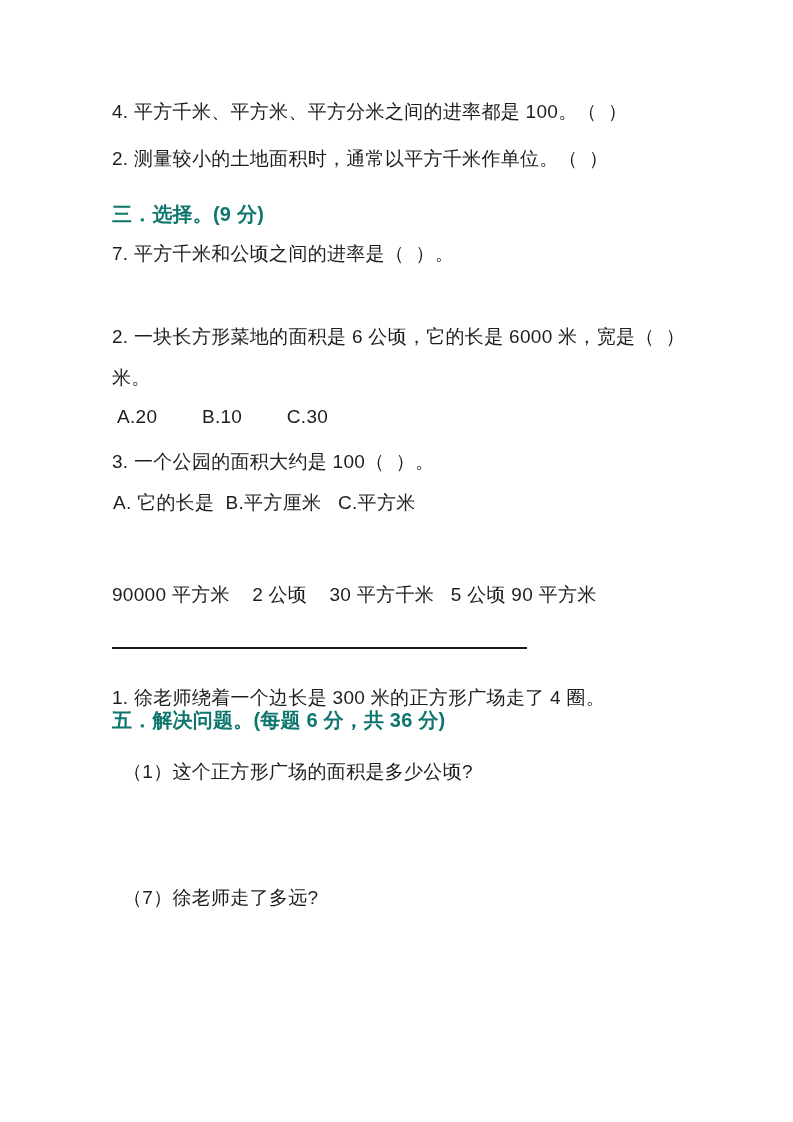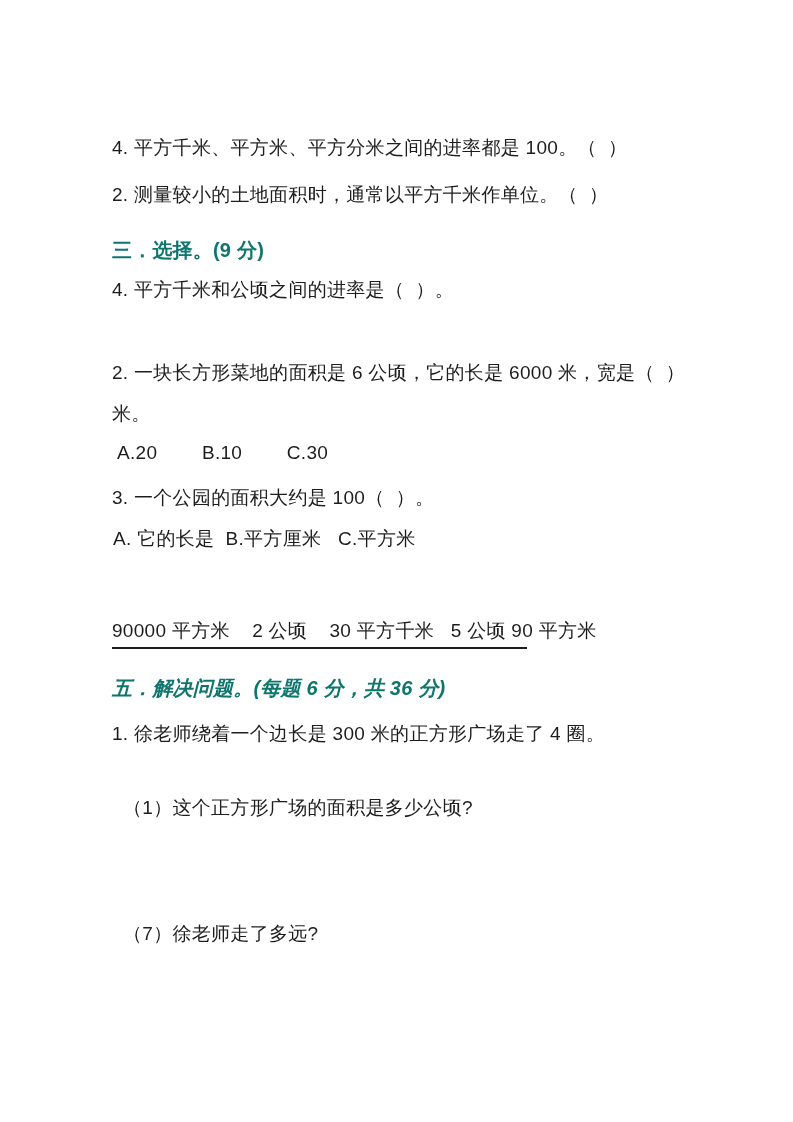--- a/index.html
+++ b/index.html
@@ -17,21 +17,20 @@
     color: #1d1d1d;
   }
   .ln {
     position: absolute;
     left: 112px;
     font-size: 19px;
     line-height: 24px;
     white-space: pre;
     letter-spacing: 0.3px;
     color: #1d1d1d;
-    margin-top: 36px;
   }
   .heading {
     font-weight: 700;
     font-size: 20px;
     color: #0f766e;
     letter-spacing: 0.2px;
   }
   .answer-rule {
     position: absolute;
     left: 112px;
@@ -44,31 +43,31 @@
 </head>
 <body>
 
 <div class="page">
 
   <div class="ln" style="top:100px;">4. 平方千米、平方米、平方分米之间的进率都是 100。（  ）</div>
   <div class="ln" style="top:147px;">2. 测量较小的土地面积时，通常以平方千米作单位。（  ）</div>
 
   <div class="ln heading" style="top:202px;">三．选择。(9 分)</div>
 
-  <div class="ln" style="top:242px;">4. 平方千米和公顷之间的进率是（  ）。</div>
+  <div class="ln" style="top:242px;">7. 平方千米和公顷之间的进率是（  ）。</div>
 
   <div class="ln" style="top:325px;">2. 一块长方形菜地的面积是 6 公顷，它的长是 6000 米，宽是（  ）</div>
   <div class="ln" style="top:366px;">米。</div>
   <div class="ln" style="top:405px; left:117px;">A.20        B.10        C.30</div>
 
   <div class="ln" style="top:450px;">3. 一个公园的面积大约是 100（  ）。</div>
   <div class="ln" style="top:491px; left:113px;">A. 它的长是  B.平方厘米   C.平方米</div>
 
   <div class="ln" style="top:583px;text-align:center;">90000 平方米    2 公顷    30 平方千米   5 公顷 90 平方米</div>
 
   <div class="answer-rule"></div>
 
-  <div class="ln heading" style="top:640px;font-style:italic;">五．解决问题。(每题 6 分，共 36 分)</div>
+  <div class="ln heading" style="top:708px;">五．解决问题。(每题 6 分，共 36 分)</div>
   <div class="ln" style="top:686px;">1. 徐老师绕着一个边长是 300 米的正方形广场走了 4 圈。</div>
   <div class="ln" style="top:760px; left:123px;">（1）这个正方形广场的面积是多少公顷?</div>
   <div class="ln" style="top:886px; left:123px;">（7）徐老师走了多远?</div>
 
 </div>
 
 </body></html>

